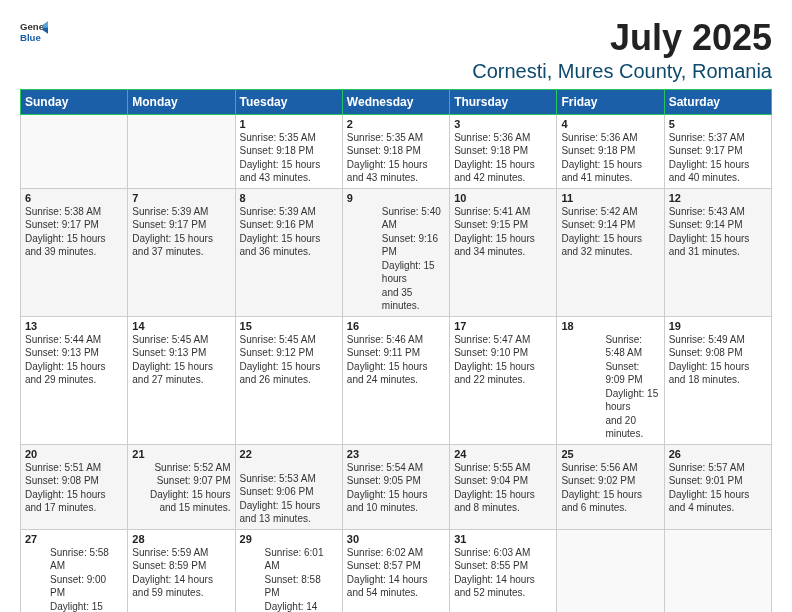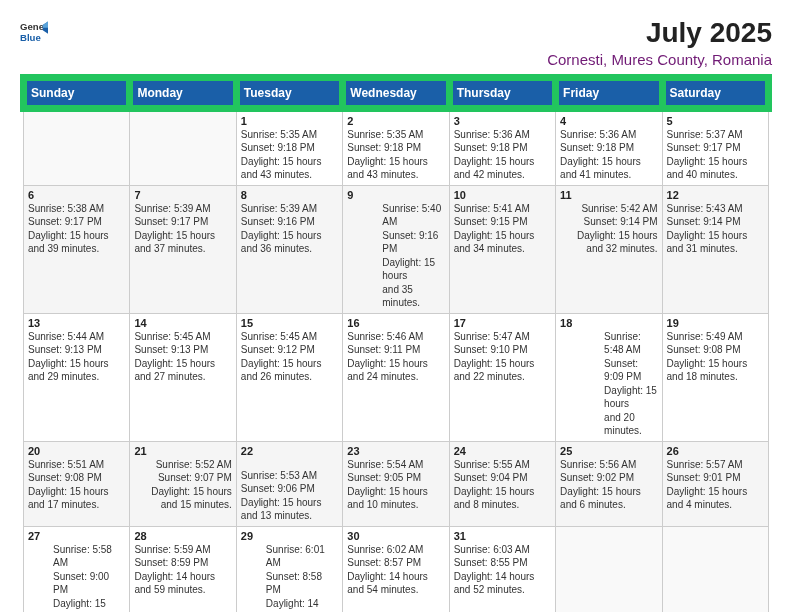--- a/index.html
+++ b/index.html
@@ -29,45 +29,45 @@
       gap: 4px;
     }
     .logo-icon {
       width: 28px;
       height: 28px;
     }
     .title-block {
       text-align: right;
     }
     .month-title {
-      font-size: 28px;
+      font-size: 36px;
       font-weight: bold;
       color: #222;
       line-height: 1.1;
     }
     .location-subtitle {
-      font-size: 15px;
-      color: #701a75;
+      font-size: 20px;
+      color: #0c4a6e;
       margin-top: 2px;
     }
     .calendar {
       flex: 1;
       border: 1px solid #ccc;
       border-collapse: collapse;
       width: 100%;
       table-layout: fixed;
     }
     .calendar th {
       background: #1a5fa8;
       color: #fff;
       font-size: 12px;
       font-weight: bold;
       padding: 5px 4px;
       text-align: left;
-      border: 7px solid #22c55e;
+      border: 1px solid #22c55e;
     }
     .calendar td {
       border: 1px solid #ccc;
       vertical-align: top;
       padding: 3px 4px;
       font-size: 10px;
       color: #222;
       background: #fff;
     }
     .calendar tr:nth-child(even) td {
@@ -197,21 +197,21 @@
           </td>
           <td>
             <span class="day-num">10</span>
             <div class="day-info" style="white-space: pre-line;">Sunrise: 5:41 AM
 Sunset: 9:15 PM
 Daylight: 15 hours
 and 34 minutes.</div>
           </td>
           <td>
             <span class="day-num">11</span>
-            <div class="day-info" style="white-space: pre-line; text-align: right;">Sunrise: 5:42 AM
+            <div class="day-info" style="white-space: pre-line;">Sunrise: 5:42 AM
 Sunset: 9:14 PM
 Daylight: 15 hours
 and 32 minutes.</div>
           </td>
           <td>
             <span class="day-num">12</span>
             <div class="day-info" style="white-space: pre-line;">Sunrise: 5:43 AM
 Sunset: 9:14 PM
 Daylight: 15 hours
 and 31 minutes.</div>

